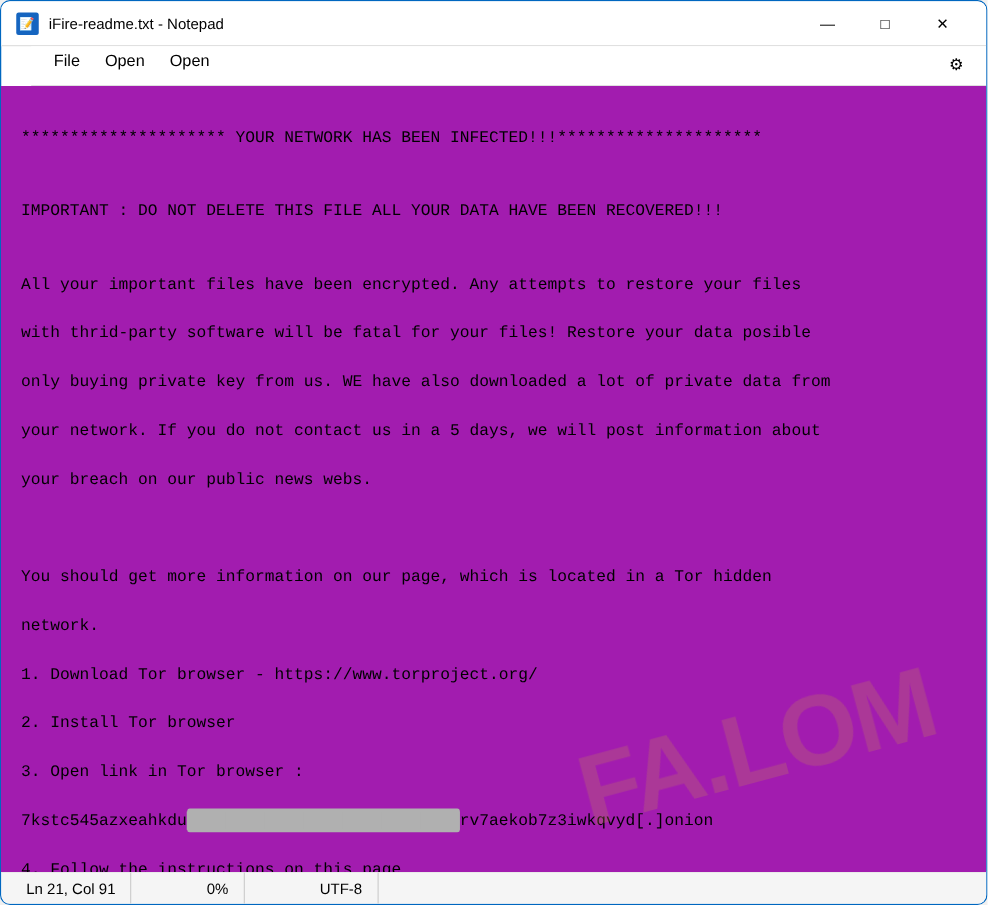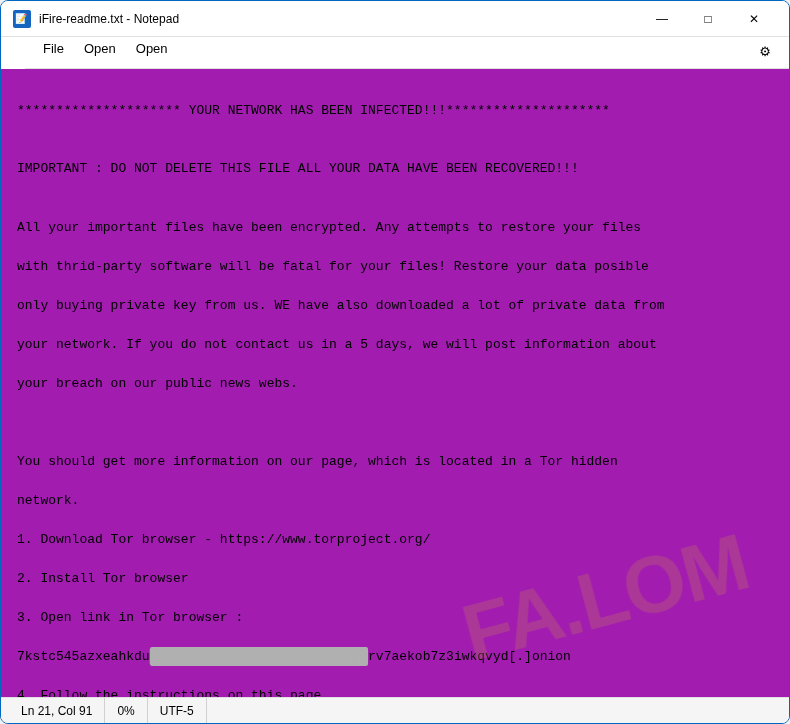--- a/index.html
+++ b/index.html
@@ -144,20 +144,21 @@
 
     .status-bar {
       height: 26px;
       background: #f5f5f5;
       border-top: 1px solid #e0e0e0;
       display: flex;
       align-items: center;
       padding: 0 8px;
       font-size: 12px;
       color: #000;
+      gap: 48px;
     }
 
     .status-item {
       padding: 0 12px;
       border-right: 1px solid #d0d0d0;
       height: 100%;
       display: flex;
       align-items: center;
     }
 
@@ -256,18 +257,18 @@
 <span>
 </span>
 <span>
 </span>
       </div>
     </div>
 
     <div class="status-bar">
       <div class="status-item">Ln 21, Col 91</div>
       <div class="status-item">0%</div>
-      <div class="status-item">UTF-5</div>
+      <div class="status-item">UTF-8</div>
     </div>
   </div>
 
   <div class="watermark">FA.LOM</div>
 </div>
 
 </body></html>

